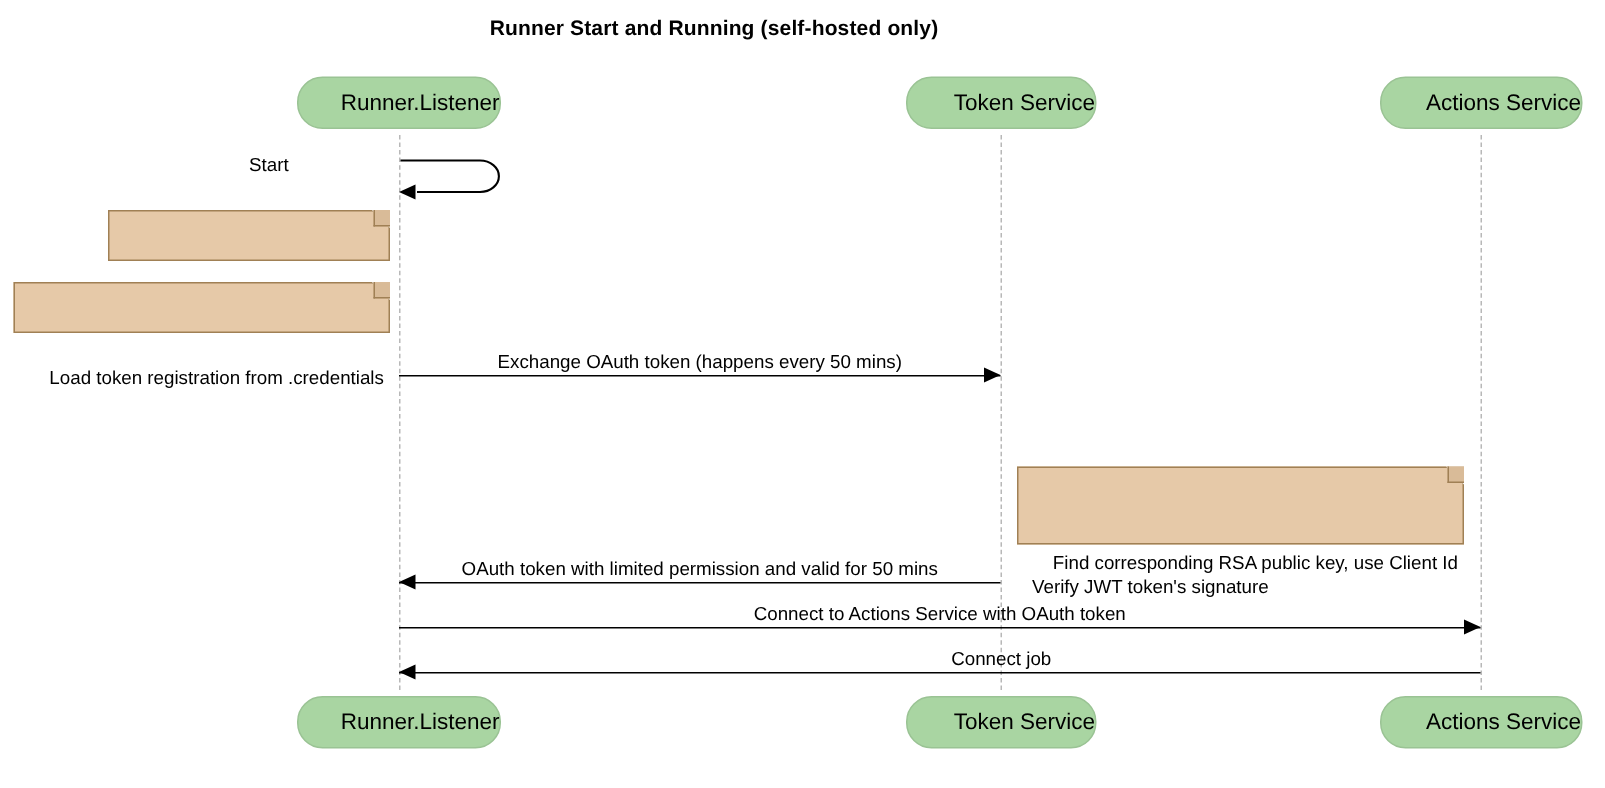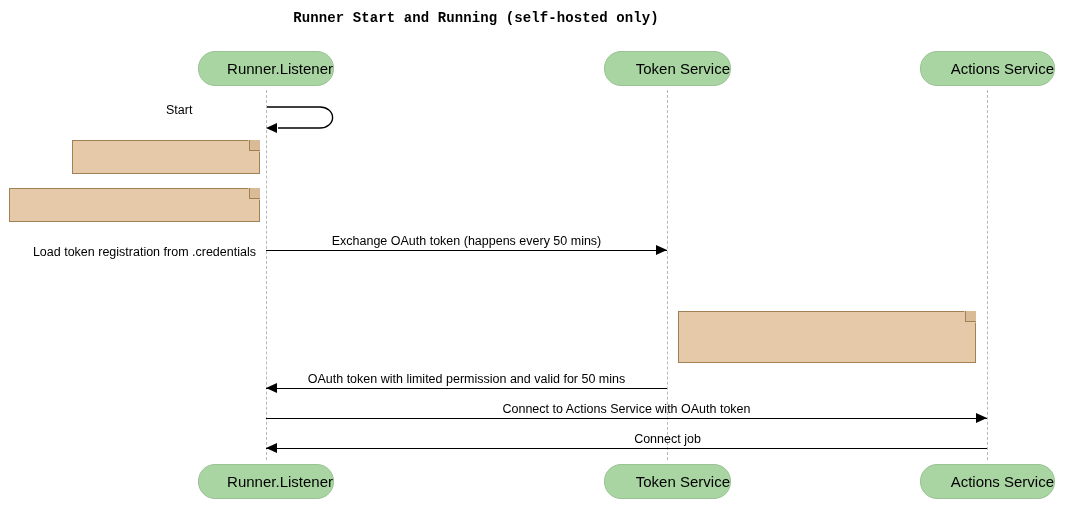--- a/index.html
+++ b/index.html
@@ -21,21 +21,20 @@
   .title {
     position: absolute;
     left: 0;
     top: 10px;
     width: 952px;
     text-align: center;
     font-size: 14px;
     font-weight: bold;
     color: #000000;
     letter-spacing: 0.1px;
-    font-family: Liberation Mono, monospace;
   }
   
   .lifeline {
     position: absolute;
     width: 0;
     border-left: 1px dashed #b8b8b8;
     top: 90px;
     height: 370px;
   }
   
@@ -169,20 +168,22 @@
   </div>
 
   <div class="msg-line" style="left:266px; top:250px; width:401px;"></div>
   <div class="arrowhead right" style="left:656px; top:245px;"></div>
   <div class="msg-label" style="left:266px; top:234px; width:401px;">Exchange OAuth token (happens every 50 mins)</div>
 
 
   <div class="note" style="left:678px; top:311px; width:298px; height:52px;">
     <span class="foldcut"></span>
     <span class="fold"></span>
+    <span>Find corresponding RSA public key, use Client Id
+Verify JWT token's signature</span>
   </div>
 
   <div class="msg-line" style="left:266px; top:388px; width:401px;"></div>
   <div class="arrowhead left" style="left:266px; top:383px;"></div>
   <div class="msg-label" style="left:266px; top:372px; width:401px;">OAuth token with limited permission and valid for 50 mins</div>
 
   <div class="msg-line" style="left:266px; top:418px; width:721px;"></div>
   <div class="arrowhead right" style="left:976px; top:413px;"></div>
   <div class="msg-label" style="left:266px; top:402px; width:721px;">Connect to Actions Service with OAuth token</div>
 

